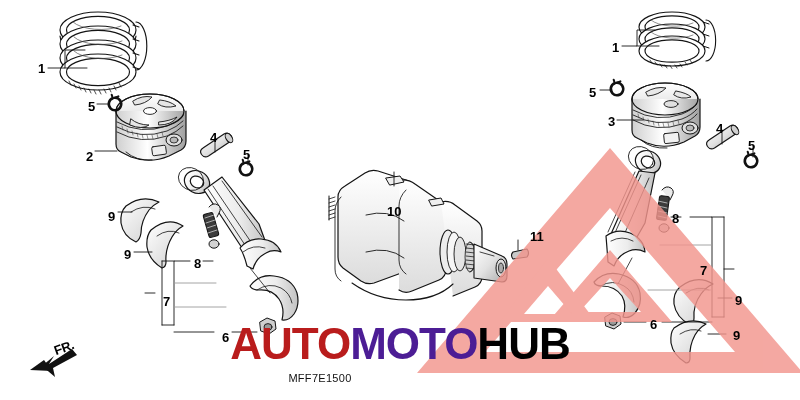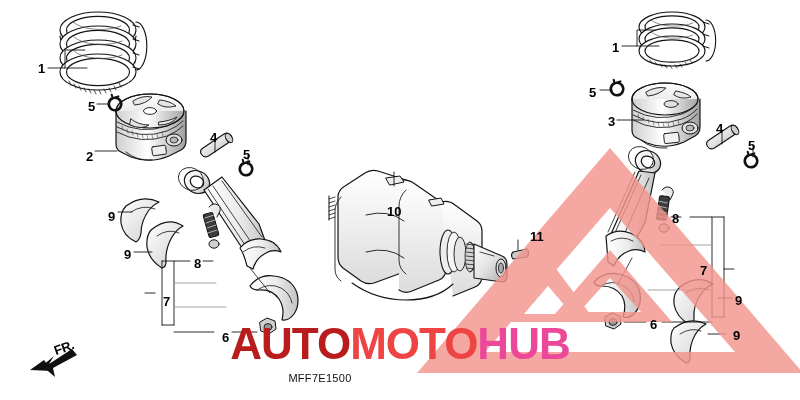--- a/index.html
+++ b/index.html
@@ -391,21 +391,21 @@
                  M610,208 L735,352 L485,352 Z" fill="#F2958D" fill-rule="evenodd"></path>
 
         <path d="M610,250 L672,322 L548,322 Z
                  M610,278 L641,312 L579,312 Z" fill="#F2958D" fill-rule="evenodd"></path>
 
         <path d="M548,258 L596,322 L500,322 Z
                  M548,286 L572,314 L524,314 Z" fill="#F2958D" fill-rule="evenodd"></path>
       </g>
     </svg>
     <div id="wmtext">
-      <span style="color:#b91c1c">AUTO</span><span style="color:#ef4444">MOTO</span><span style="color:#ec4899">HUB</span>
+      <span style="color:#b91c1c">AUTO</span><span style="color:#4c1d95">MOTO</span><span style="color:#000000">HUB</span>
     </div>
   </div>
 
   <div id="labels">
       <div class="lbl" style="left: 38px; top: 62px;">1</div>
       <div class="lbl" style="left: 88px; top: 100px;">5</div>
       <div class="lbl" style="left: 86px; top: 150px;">2</div>
       <div class="lbl" style="left: 210px; top: 131px;">4</div>
       <div class="lbl" style="left: 243px; top: 148px;">5</div>
       <div class="lbl" style="left: 108px; top: 210px;">9</div>

